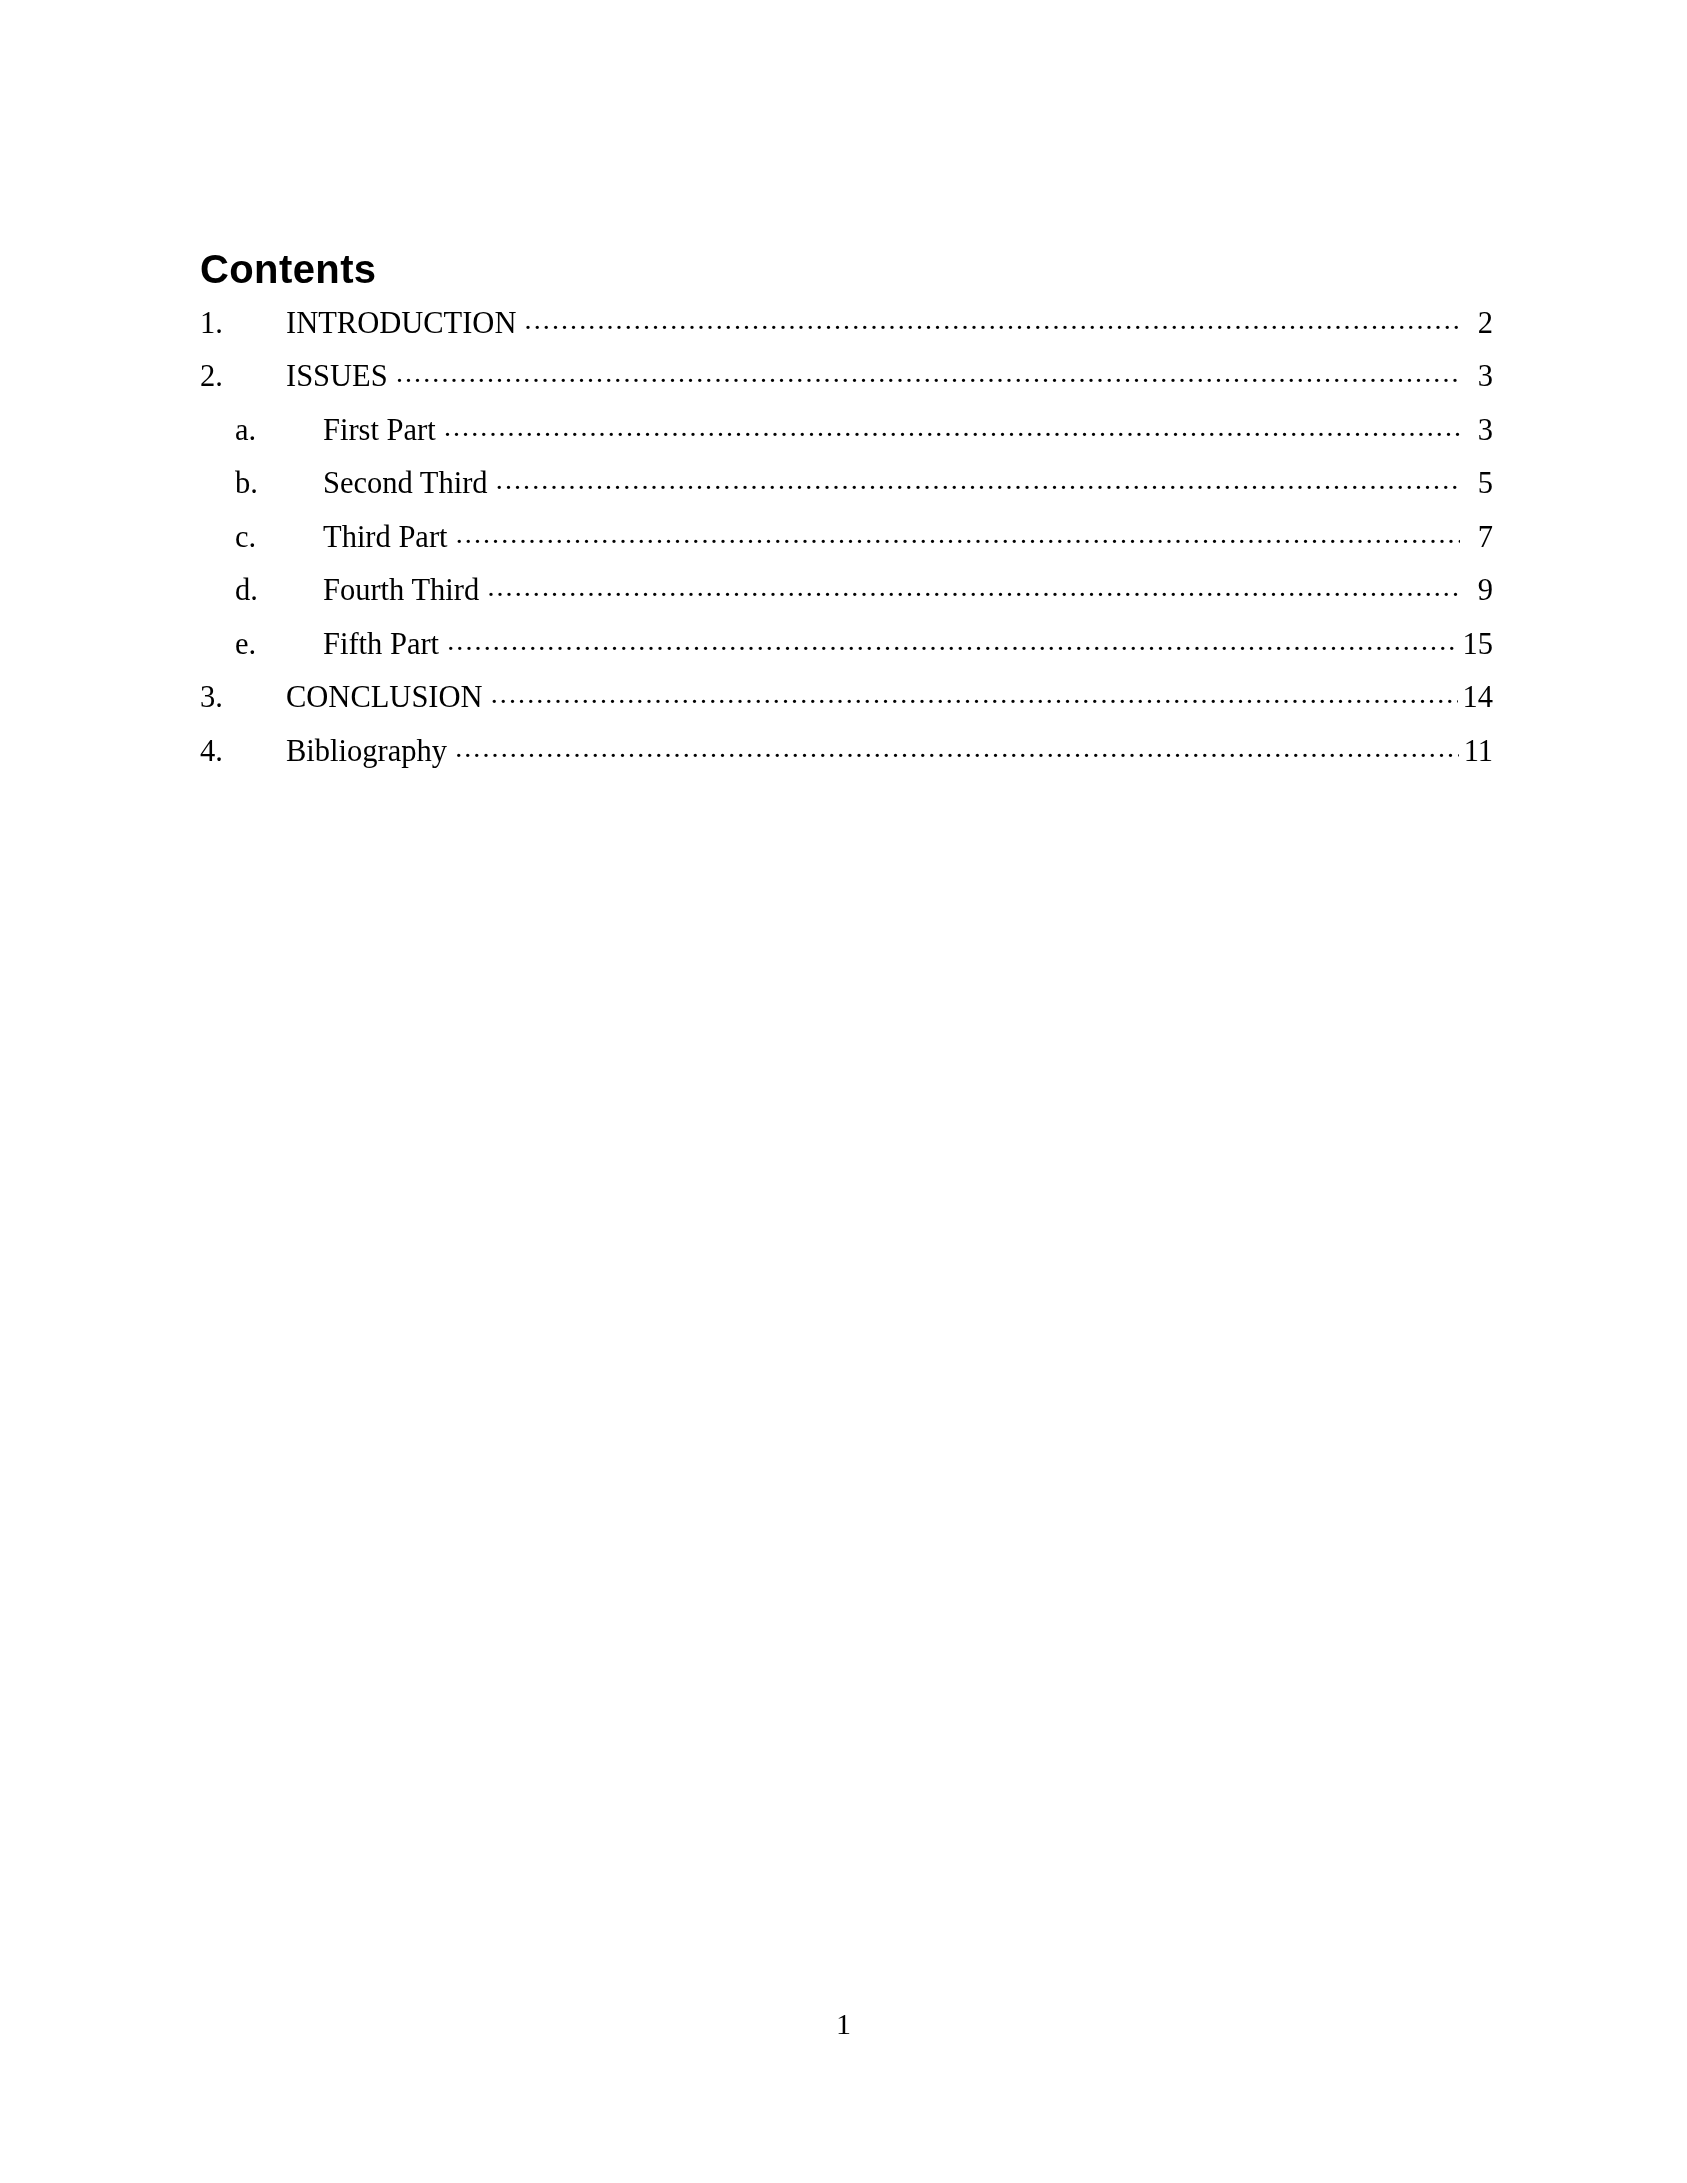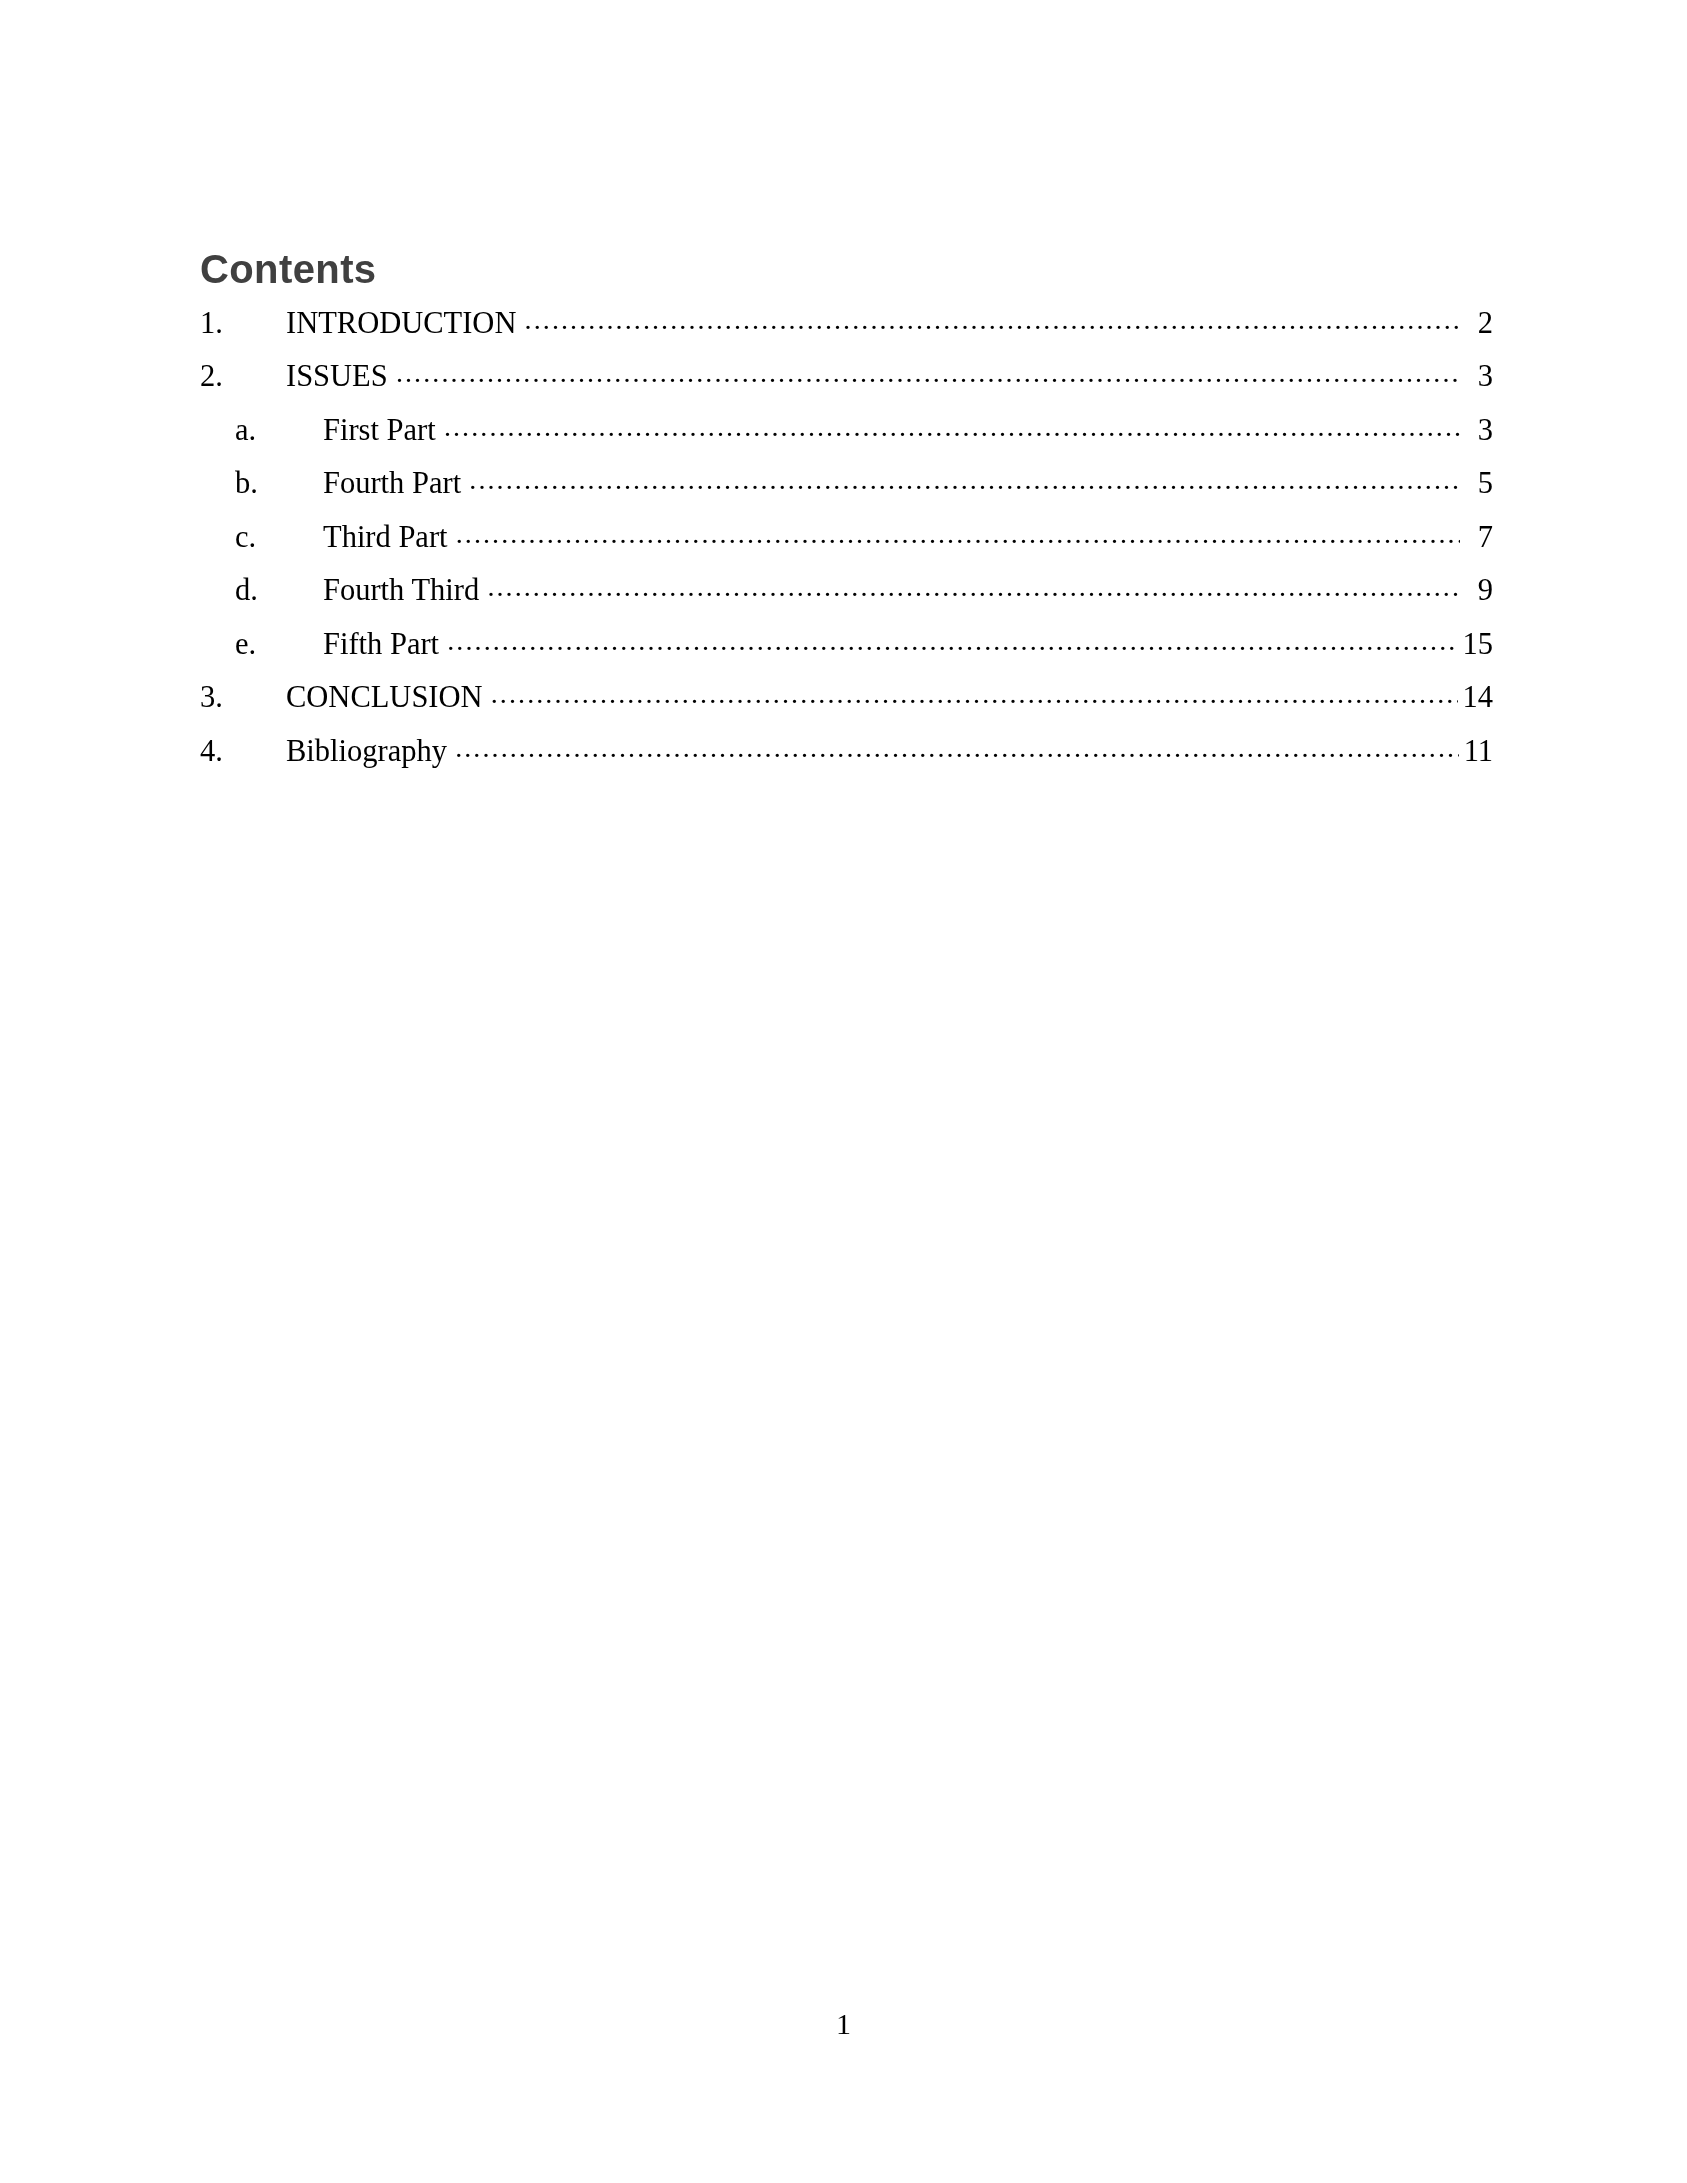--- a/index.html
+++ b/index.html
@@ -26,21 +26,21 @@
   .content-area {
     position: absolute;
     left: 200px;
     top: 247px;
     width: 1293px;
   }
   .toc-heading {
     font-family: "Liberation Sans", sans-serif;
     font-size: 40px;
     font-weight: bold;
-    color: #404040;
+    color: #000000;
     letter-spacing: 0.4px;
     margin: 0 0 5px 0;
     line-height: 1.1;
   }
   .toc-list {
     margin: 0;
     padding: 0;
     list-style: none;
   }
   .toc-row {
@@ -123,21 +123,21 @@
 
       <li class="toc-row level-2">
         <span class="marker">a.</span>
         <span class="label">First Part</span>
         <span class="leader">........................................................................................................................................................................</span>
         <span class="pageno">3</span>
       </li>
 
       <li class="toc-row level-2">
         <span class="marker">b.</span>
-        <span class="label">Fourth Part</span>
+        <span class="label">Second Third</span>
         <span class="leader">........................................................................................................................................................................</span>
         <span class="pageno">5</span>
       </li>
 
       <li class="toc-row level-2">
         <span class="marker">c.</span>
         <span class="label">Third Part</span>
         <span class="leader">........................................................................................................................................................................</span>
         <span class="pageno">7</span>
       </li>

